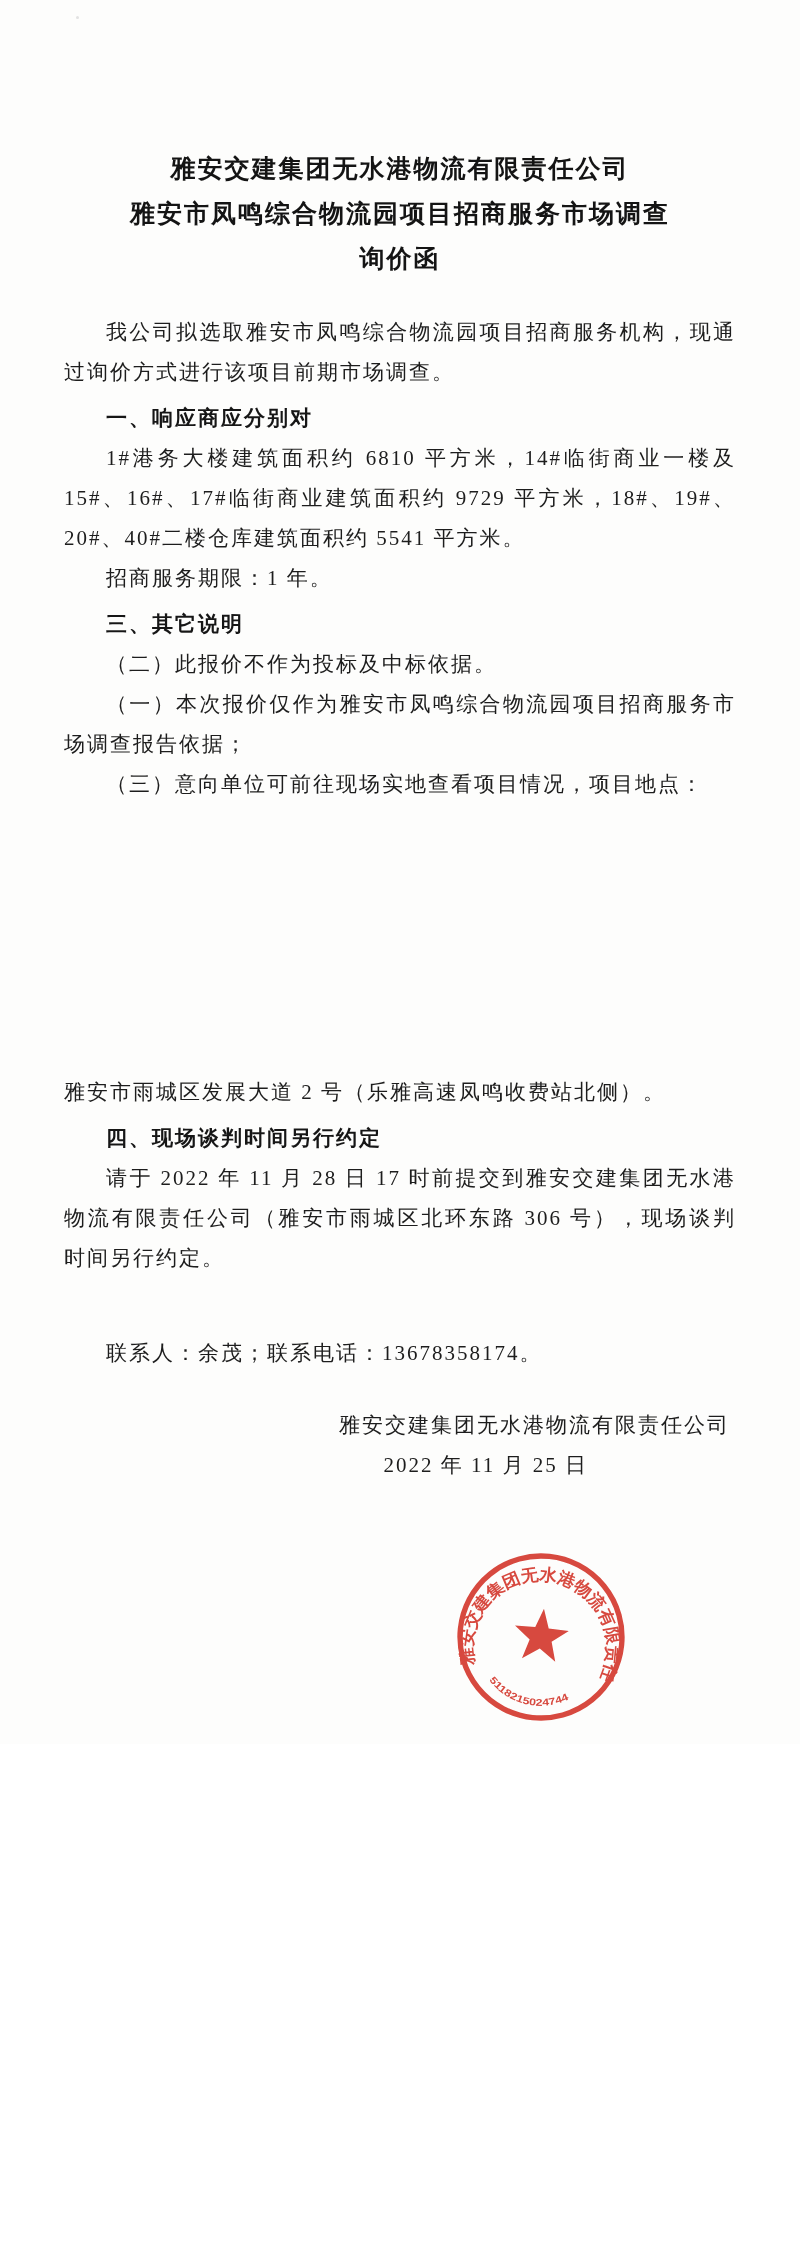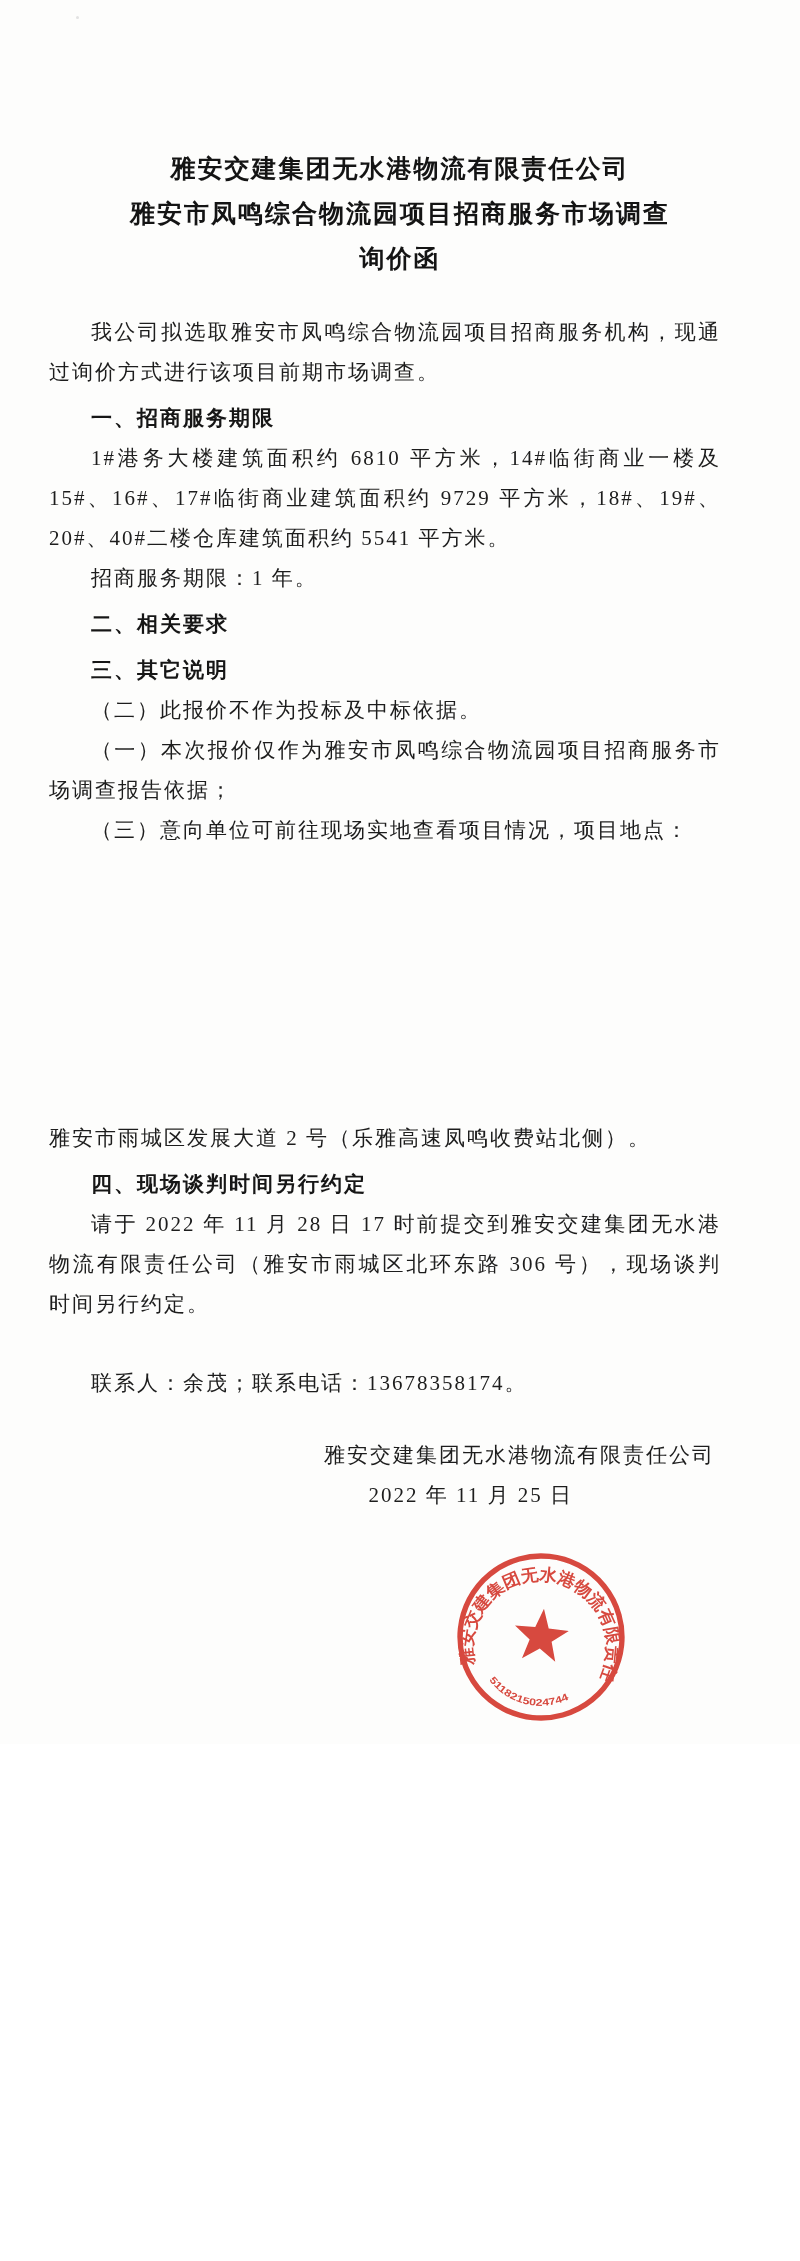--- a/index.html
+++ b/index.html
@@ -16,41 +16,41 @@
     position:absolute;top:146px;left:40px;right:40px;
     text-align:center;
     font-weight:bold;
     font-size:25px;
     line-height:45px;
     letter-spacing:2px;
     color:#141414;
   }
   
   .doc-body{
-    position:absolute;top:312px;left:49px;width:672px;
+    position:absolute;top:312px;left:64px;width:672px;
     font-size:21px;
     line-height:40px;
     letter-spacing:2px;
     text-align:justify;
     color:#1d1d1d;
   }
   .para{margin:0;}
   .indent{text-indent:2em;}
   .sec-heading{
     margin:6px 0 0 0;
     font-family:"Liberation Sans","DejaVu Sans",sans-serif;
     font-weight:bold;
     font-size:21px;
     line-height:40px;
     text-indent:2em;
     letter-spacing:2px;
     color:#161616;
   }
   .page-gap{height:268px;}
-  .contact-line{margin-top:39px;}
+  .contact-line{margin-top:55px;}
   
   .signature{margin-top:32px;}
   .sig-company{text-align:right;padding-right:6px;}
   .sig-date{text-align:right;padding-right:148px;}
   
   .stamp{
     position:absolute;
     left:452px;top:1548px;
     width:178px;height:178px;
     transform:rotate(6deg);
@@ -79,25 +79,24 @@
   <header class="doc-title">
     <div>雅安交建集团无水港物流有限责任公司</div>
     <div>雅安市凤鸣综合物流园项目招商服务市场调查</div>
     <div>询价函</div>
   </header>
 
   <main class="doc-body">
 
     <p class="para indent">我公司拟选取雅安市凤鸣综合物流园项目招商服务机构，现通过询价方式进行该项目前期市场调查。</p>
 
-    <h3 class="sec-heading">一、招商服务期限</h3>
+    <h3 class="sec-heading">一、响应商应分别对</h3>
     <p class="para indent">1#港务大楼建筑面积约 6810 平方米，14#临街商业一楼及 15#、16#、17#临街商业建筑面积约 9729 平方米，18#、19#、20#、40#二楼仓库建筑面积约 5541 平方米。</p>
     <p class="para indent">招商服务期限：1 年。</p>
 
-    <h3 class="sec-heading">二、相关要求</h3>
 
     <h3 class="sec-heading">三、其它说明</h3>
     <p class="para indent">（二）此报价不作为投标及中标依据。</p>
     <p class="para indent">（一）本次报价仅作为雅安市凤鸣综合物流园项目招商服务市场调查报告依据；</p>
     <p class="para indent">（三）意向单位可前往现场实地查看项目情况，项目地点：</p>
 
     <div class="page-gap"></div>
 
     <p class="para">雅安市雨城区发展大道 2 号（乐雅高速凤鸣收费站北侧）。</p>
 

